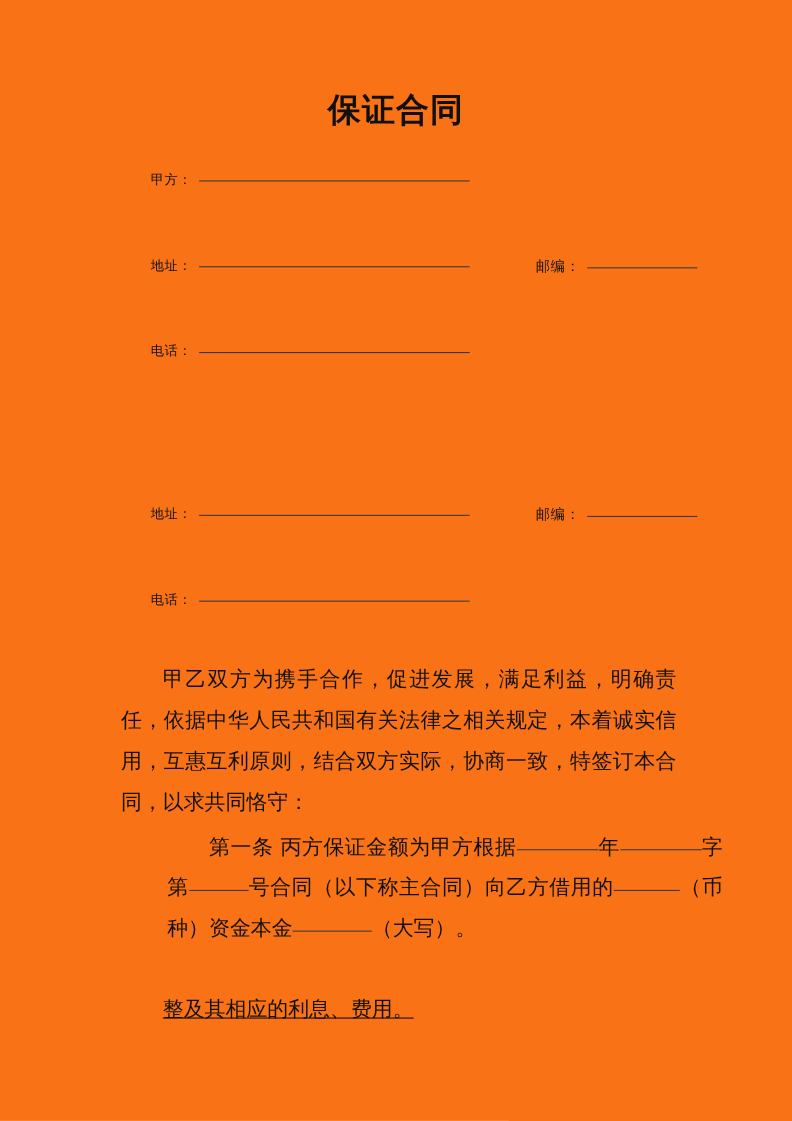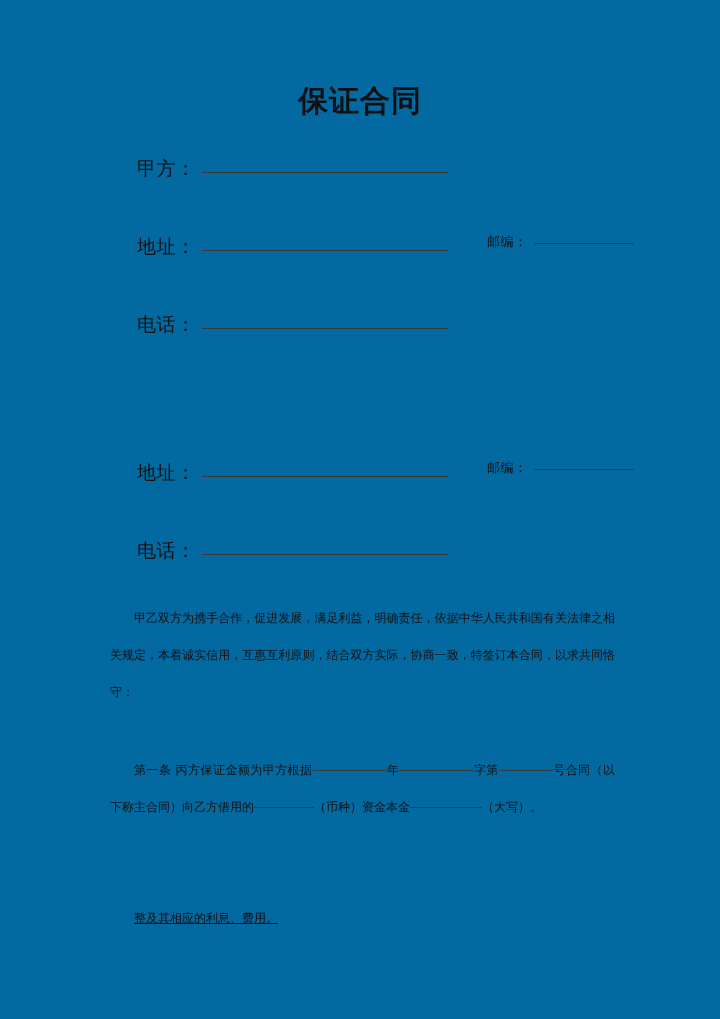--- a/index.html
+++ b/index.html
@@ -12,21 +12,21 @@
     height: 1019px;
     position: relative;
     font-family: "DejaVu Sans", "Liberation Sans", sans-serif;
     color: #000000;
     overflow: hidden;
   }
 
   .page {
     position: absolute;
     inset: 0;
-    background: #0369a1;
+    background: #f97316;
   }
 
   
   .doc-title {
     position: absolute;
     top: 83px;
     left: 0;
     width: 720px;
     text-align: center;
     font-size: 30px;
@@ -35,21 +35,21 @@
     line-height: 1.2;
     color: #101010;
   }
 
   
   .form-row {
     position: absolute;
     left: 137px;
     display: flex;
     align-items: baseline;
-    font-size: 19px;
+    font-size: 12px;
     line-height: 1.4;
     white-space: nowrap;
   }
   .field-label {
     color: #111111;
     letter-spacing: 0.5px;
   }
   .blank {
     display: inline-block;
     border-bottom: 1.3px solid #3a3a3a;
@@ -79,32 +79,32 @@
   .row-partyB   { top: 386px; }
   .row-addr2    { top: 459px; }
   .row-zip2     { top: 459px; }
   .row-tel2     { top: 537px; }
 
   
   .body-block {
     position: absolute;
     left: 110px;
     width: 505px;
-    font-size: 12px;
+    font-size: 19px;
     line-height: 37px;
     text-align: justify;
     text-justify: inter-ideograph;
     color: #111111;
   }
   .body-block p {
     margin: 0;
     text-indent: 2em;
   }
   .para-preamble { top: 600px; }
-  .para-article1 { top: 752px; }
+  .para-article1 { top: 752px; margin-left: 42px; }
   .para-tail     { top: 900px; text-decoration: underline; }
 
   
   .ib {
     display: inline-block;
     border-bottom: 1.2px solid #3a3a3a;
     height: 0;
     position: relative;
     top: -3px;
     vertical-align: baseline;

